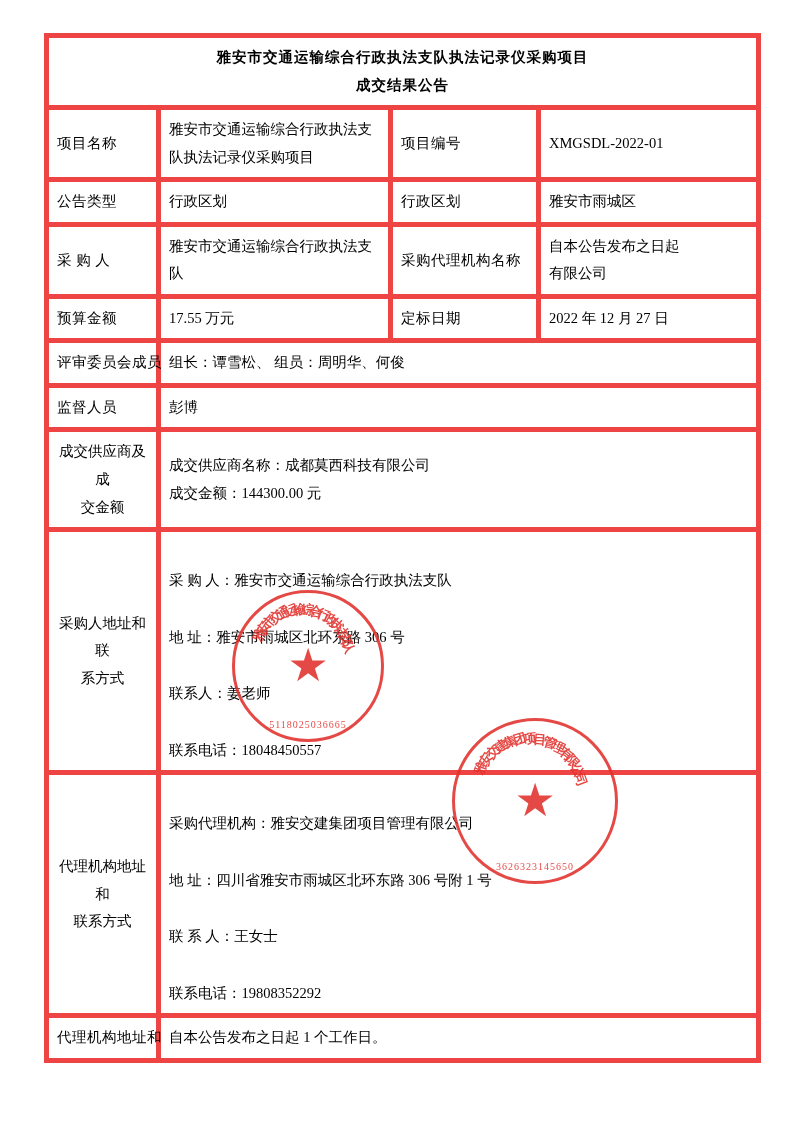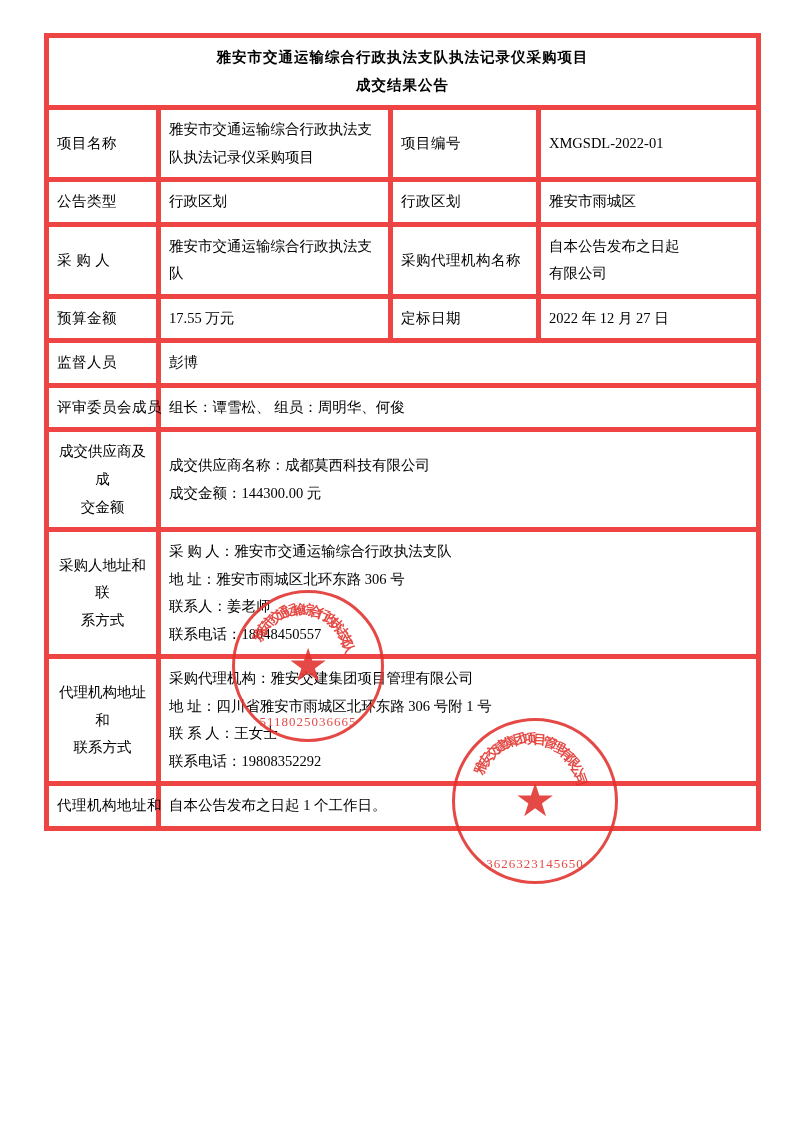--- a/index.html
+++ b/index.html
@@ -61,20 +61,21 @@
     line-height: 1.85;
   }
   .cellpad-lg { padding-top: 10px; padding-bottom: 10px; }
   .sub-row {
     display: flex;
     align-items: baseline;
   }
   .sub-key {
     white-space: nowrap;
     flex: 0 0 auto;
+    margin-top: 29px;
   }
   .sub-val {
     flex: 1 1 auto;
   }
   .label-stack {
     text-align: center;
     line-height: 2.0;
   }
 
   
@@ -121,21 +122,21 @@
     font-weight: bold;
     transform-origin: 0 0;
     white-space: nowrap;
   }
   .seal-bottom {
     position: absolute;
     bottom: 9px;
     left: 0;
     width: 100%;
     text-align: center;
-    font-size: 13px;
+    font-size: 10px;
     letter-spacing: 1px;
   }
 </style>
 </head>
 <body>
 
 <div class="page">
 
   <table class="doc">
     <colgroup>
@@ -178,27 +179,27 @@
       </tr>
 
       <tr>
         <td class="lbl">预算金额</td>
         <td class="val-c">17.55 万元</td>
         <td class="lbl">定标日期</td>
         <td class="val-c">2022 年 12 月 27 日</td>
       </tr>
 
       <tr>
+        <td class="lbl">评审委员会成员</td>
+        <td colspan="3" class="val-l">组长：谭雪松、      组员：周明华、何俊</td>
+      </tr>
+
+      <tr>
         <td class="lbl">监督人员</td>
         <td colspan="3" class="val-l">彭博</td>
-      </tr>
-
-      <tr>
-        <td class="lbl">评审委员会成员</td>
-        <td colspan="3" class="val-l">组长：谭雪松、      组员：周明华、何俊</td>
       </tr>
 
       <tr>
         <td class="label-stack">
           <div>成交供应商及成</div>
           <div>交金额</div>
         </td>
         <td colspan="3" class="val-l">
           <div>成交供应商名称：成都莫西科技有限公司</div>
           <div>成交金额：144300.00 元</div>

